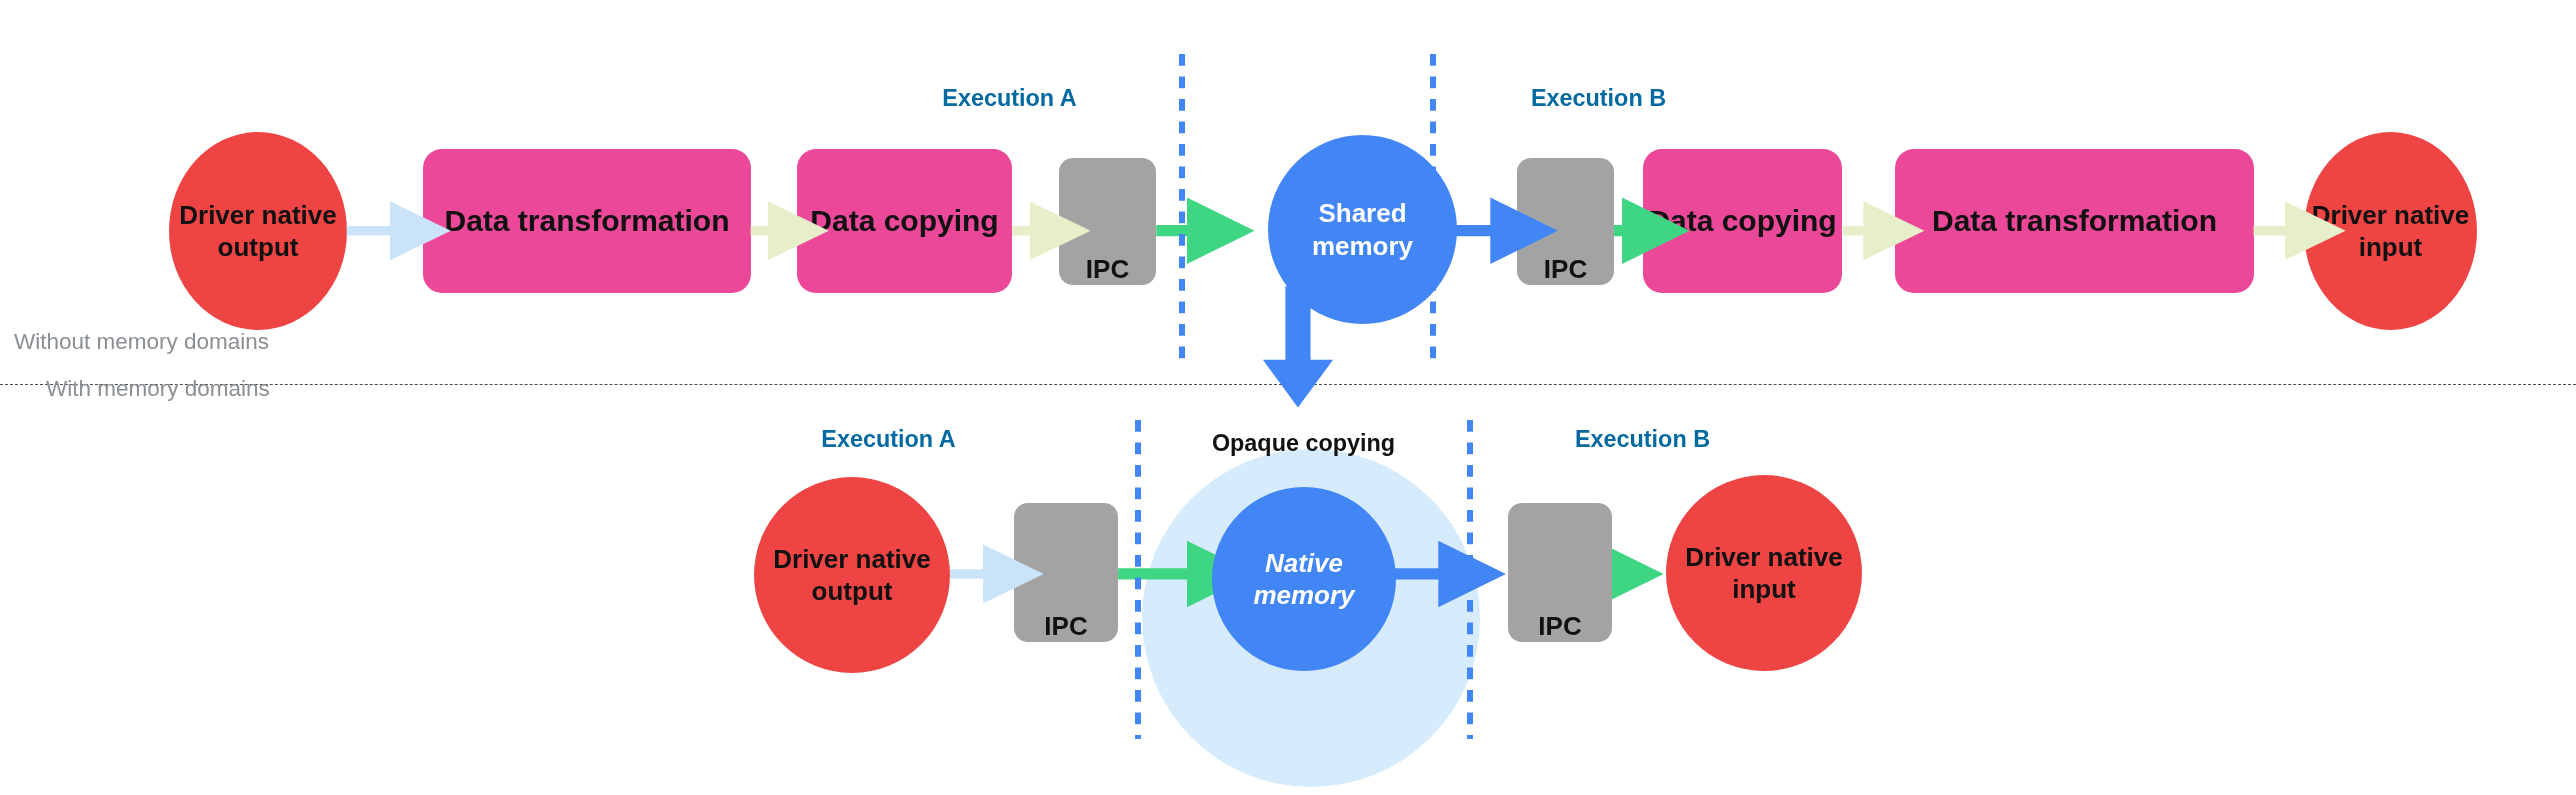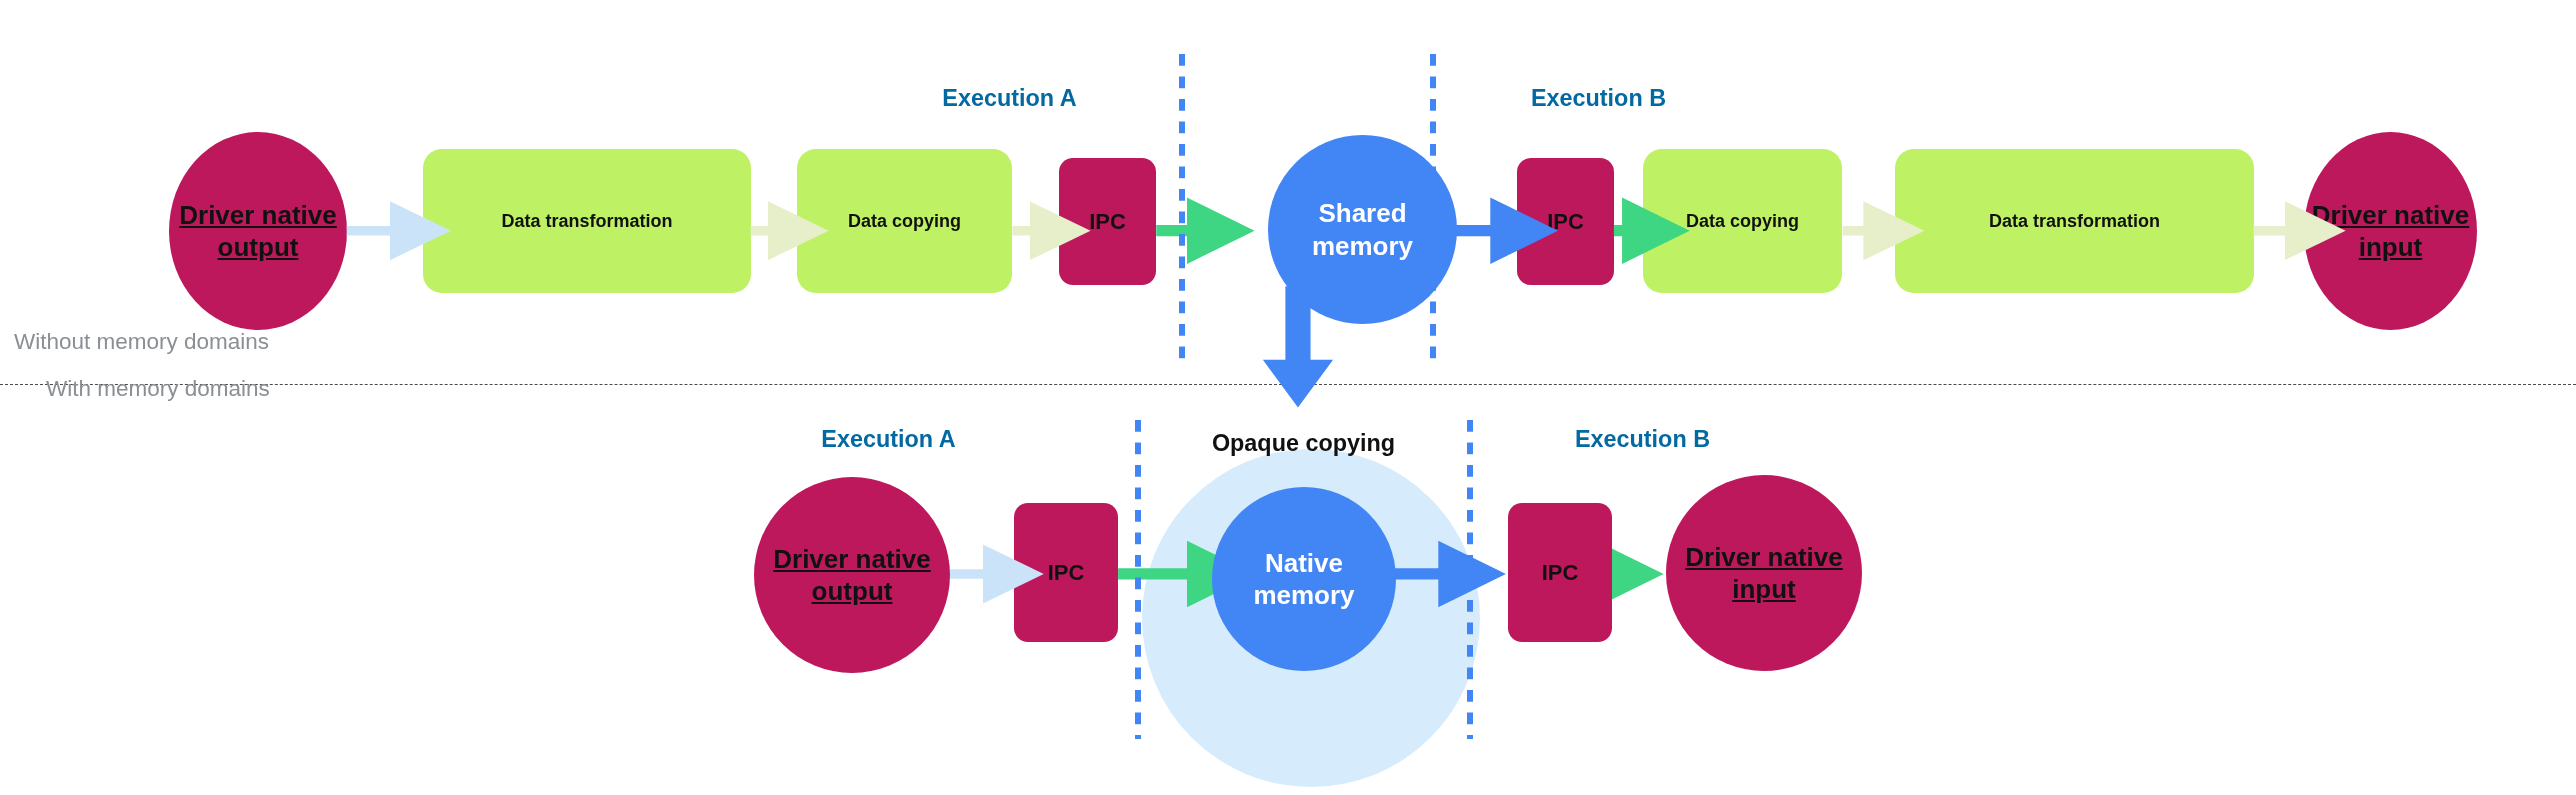--- a/index.html
+++ b/index.html
@@ -23,47 +23,47 @@
     display: flex;
     align-items: center;
     justify-content: center;
     text-align: center;
     font-weight: bold;
     line-height: 1.24;
   }
   
   .circle-light {
     border-radius: 50%;
-    background: #be185d;
+    background: #ef4444;
     color: #111111;
     font-size: 26px;
-    text-decoration: underline;
   }
   .circle-blue {
     border-radius: 50%;
     background: #4285f4;
     color: #ffffff;
     font-size: 26px;
   }
   .circle-halo {
     border-radius: 50%;
     background: #d6ecfc;
   }
   
   .box-yellow {
-    background: #bef264;
+    background: #ec4899;
     border-radius: 19px;
     color: #111111;
-    font-size: 18px;
+    font-size: 30px;
   }
   .box-green {
-    background: #be185d;
+    background: #a3a3a3;
     border-radius: 14px;
     color: #111111;
-    font-size: 22px;
+    font-size: 26px;
+    align-items: flex-end;
   }
   
   .exec-label {
     position: absolute;
     font-size: 23.4px;
     font-weight: bold;
     color: #0369a1;
     text-align: center;
     white-space: nowrap;
   }
@@ -209,21 +209,21 @@
 
   <div class="nodelayer">
     <div class="node circle-light" style="left:754px; top:477px; width:196px; height:196px;">
       <span>Driver native output</span>
     </div>
 
     <div class="node box-green" style="left:1014px; top:503px; width:104px; height:139px;">
       <span>IPC</span>
     </div>
 
-    <div class="node circle-blue" style="left:1212px; top:487px; width:184px; height:184px; z-index:6;">
+    <div class="node circle-blue" style="left:1212px; top:487px; width:184px; height:184px; z-index:6;font-style:italic;">
       <span>Native memory</span>
     </div>
 
     <div class="node box-green" style="left:1508px; top:503px; width:104px; height:139px; z-index:8;">
       <span>IPC</span>
     </div>
 
     <div class="node circle-light" style="left:1666px; top:475px; width:196px; height:196px;">
       <span>Driver native input</span>
     </div>

